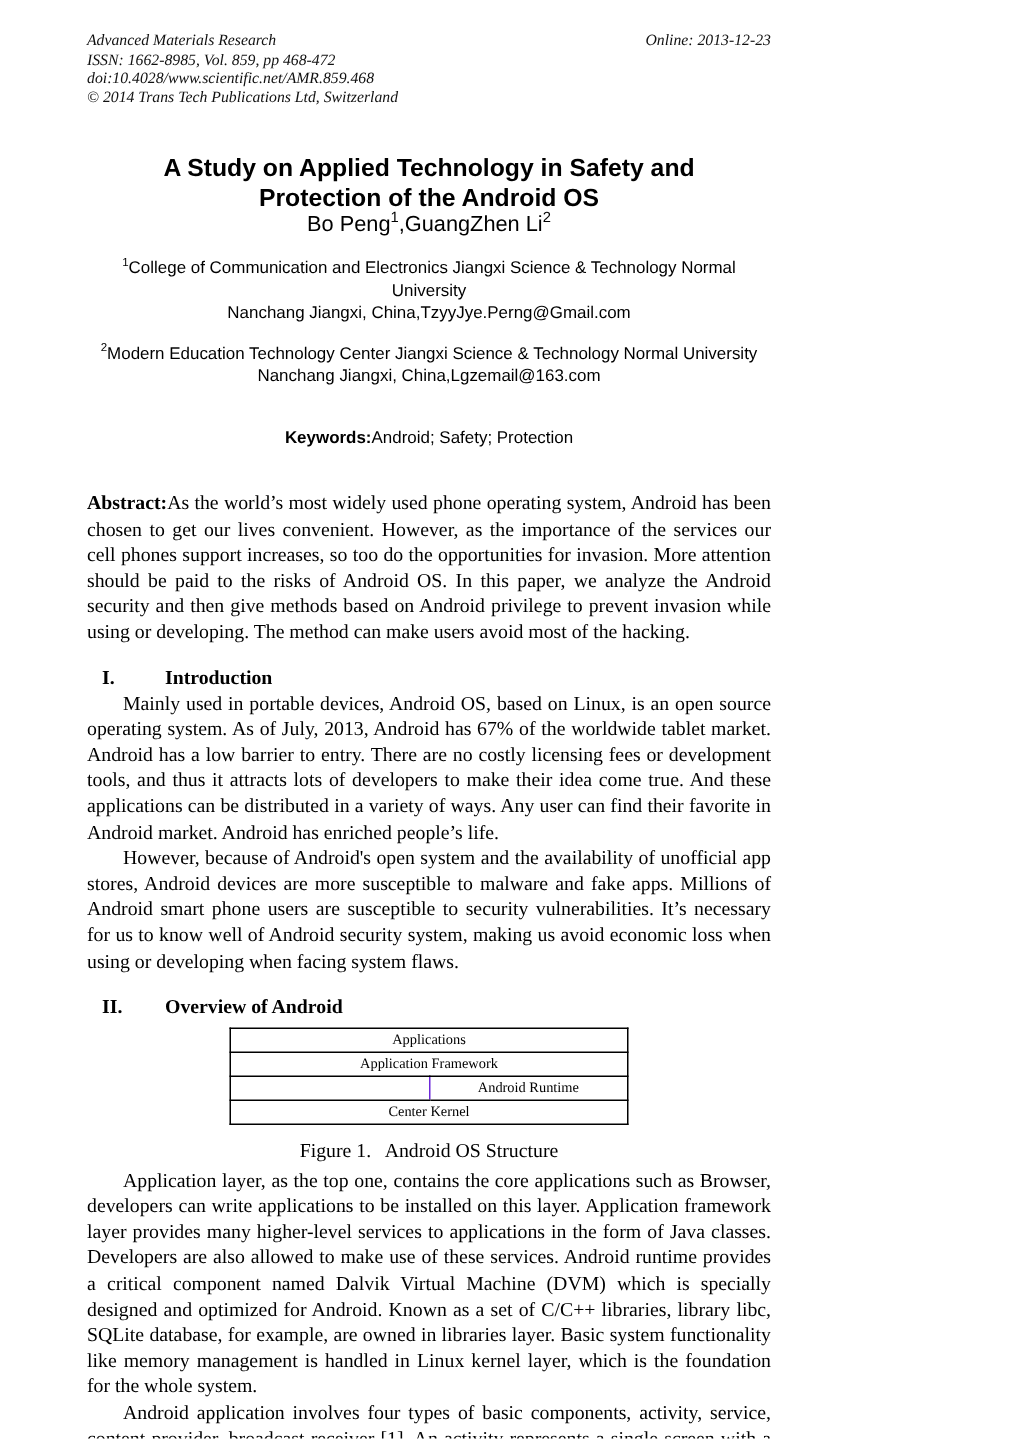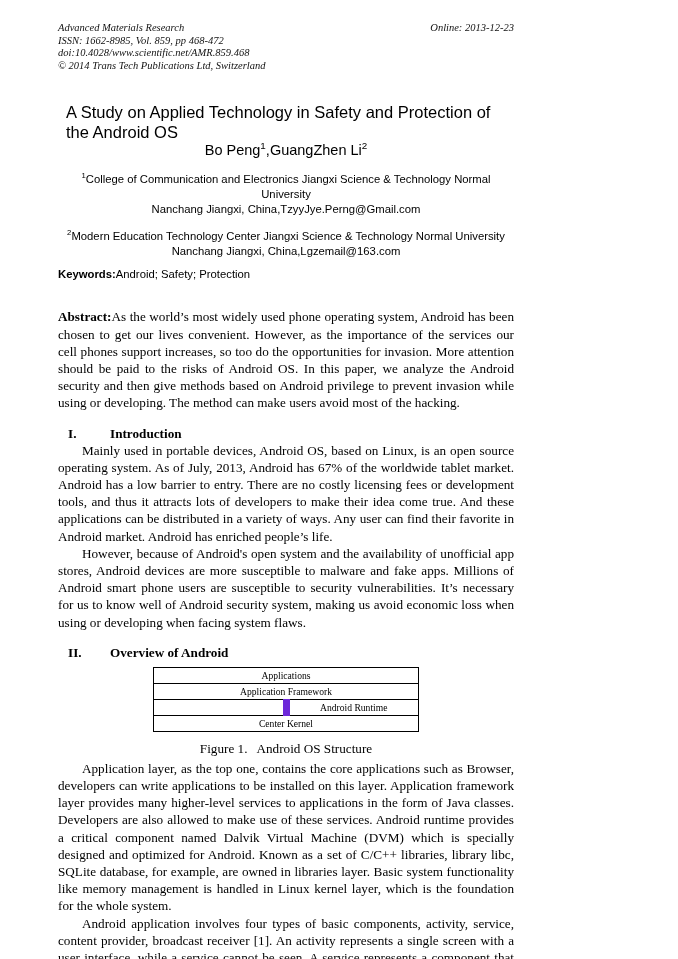--- a/index.html
+++ b/index.html
@@ -40,23 +40,24 @@
     right: 0;
     top: 0;
     font-style: italic;
     font-size: 10.5px;
     white-space: nowrap;
   }
 
   
   .title {
     font-family: "Liberation Sans", sans-serif;
-    font-weight: normal;
+    font-weight: bold;
     font-size: 16.5px;
     line-height: 20px;
+    text-align: center;
     margin: 30px 8px 0 8px;
   }
 
   
   .authors {
     font-family: "Liberation Sans", sans-serif;
     font-size: 14.5px;
     text-align: center;
   }
   .authors sup, .affil sup {
@@ -72,22 +73,22 @@
     text-align: center;
     margin-top: 14px;
     padding: 0 6px;
   }
   .affil.second { margin-top: 13px; }
 
   
   .keywords {
     font-family: "Liberation Sans", sans-serif;
     font-size: 11.3px;
-    margin-top: 10px;
-    text-align: left;
+    margin-top: 28px;
+    text-align: center;
   }
   .keywords .kw-label { font-weight: bold; }
 
   
   .abstract {
     font-size: 13.2px;
     line-height: 17.2px;
     text-align: justify;
     margin-top: 28px;
   }
@@ -129,21 +130,21 @@
   table.arch td {
     border: 1px solid #000000;
     height: 13px;
     font-size: 9.6px;
     line-height: 11px;
     text-align: center;
     padding: 1px 0 1px 0;
     font-family: "Liberation Serif", serif;
   }
   table.arch td.blank { border-right: none; }
-  table.arch td.rt { border-left: 7px solid #6d28d9; }
+  table.arch td.rt { border-left: 1px solid #6d28d9; }
 
   .fig-caption {
     text-align: center;
     font-size: 13.2px;
     margin-top: 9px;
     margin-bottom: 3px;
   }
   .fig-caption .gap { display: inline-block; width: 9px; }
 </style>
 </head>

